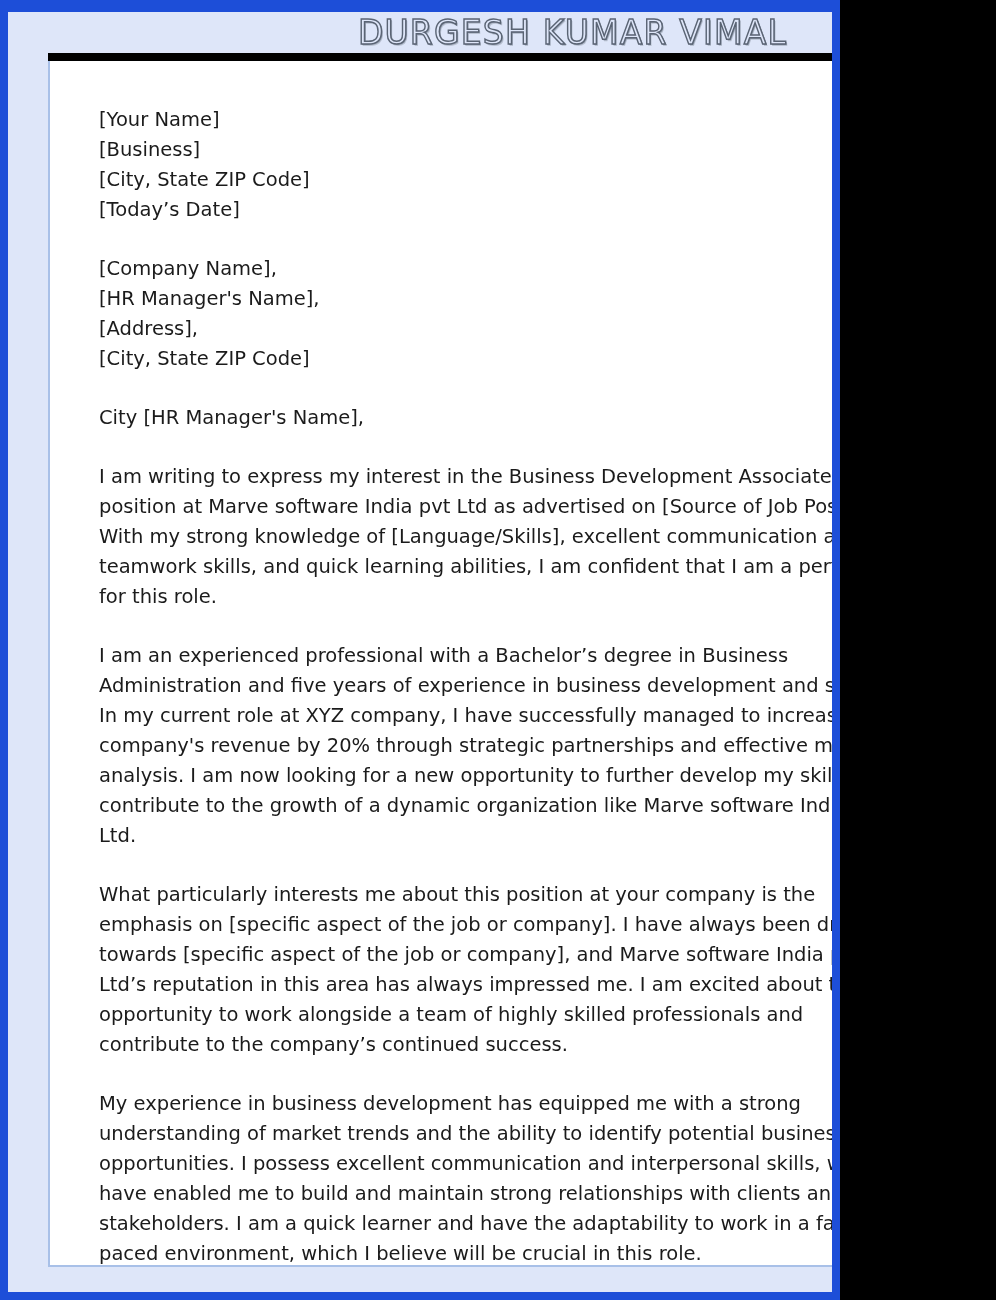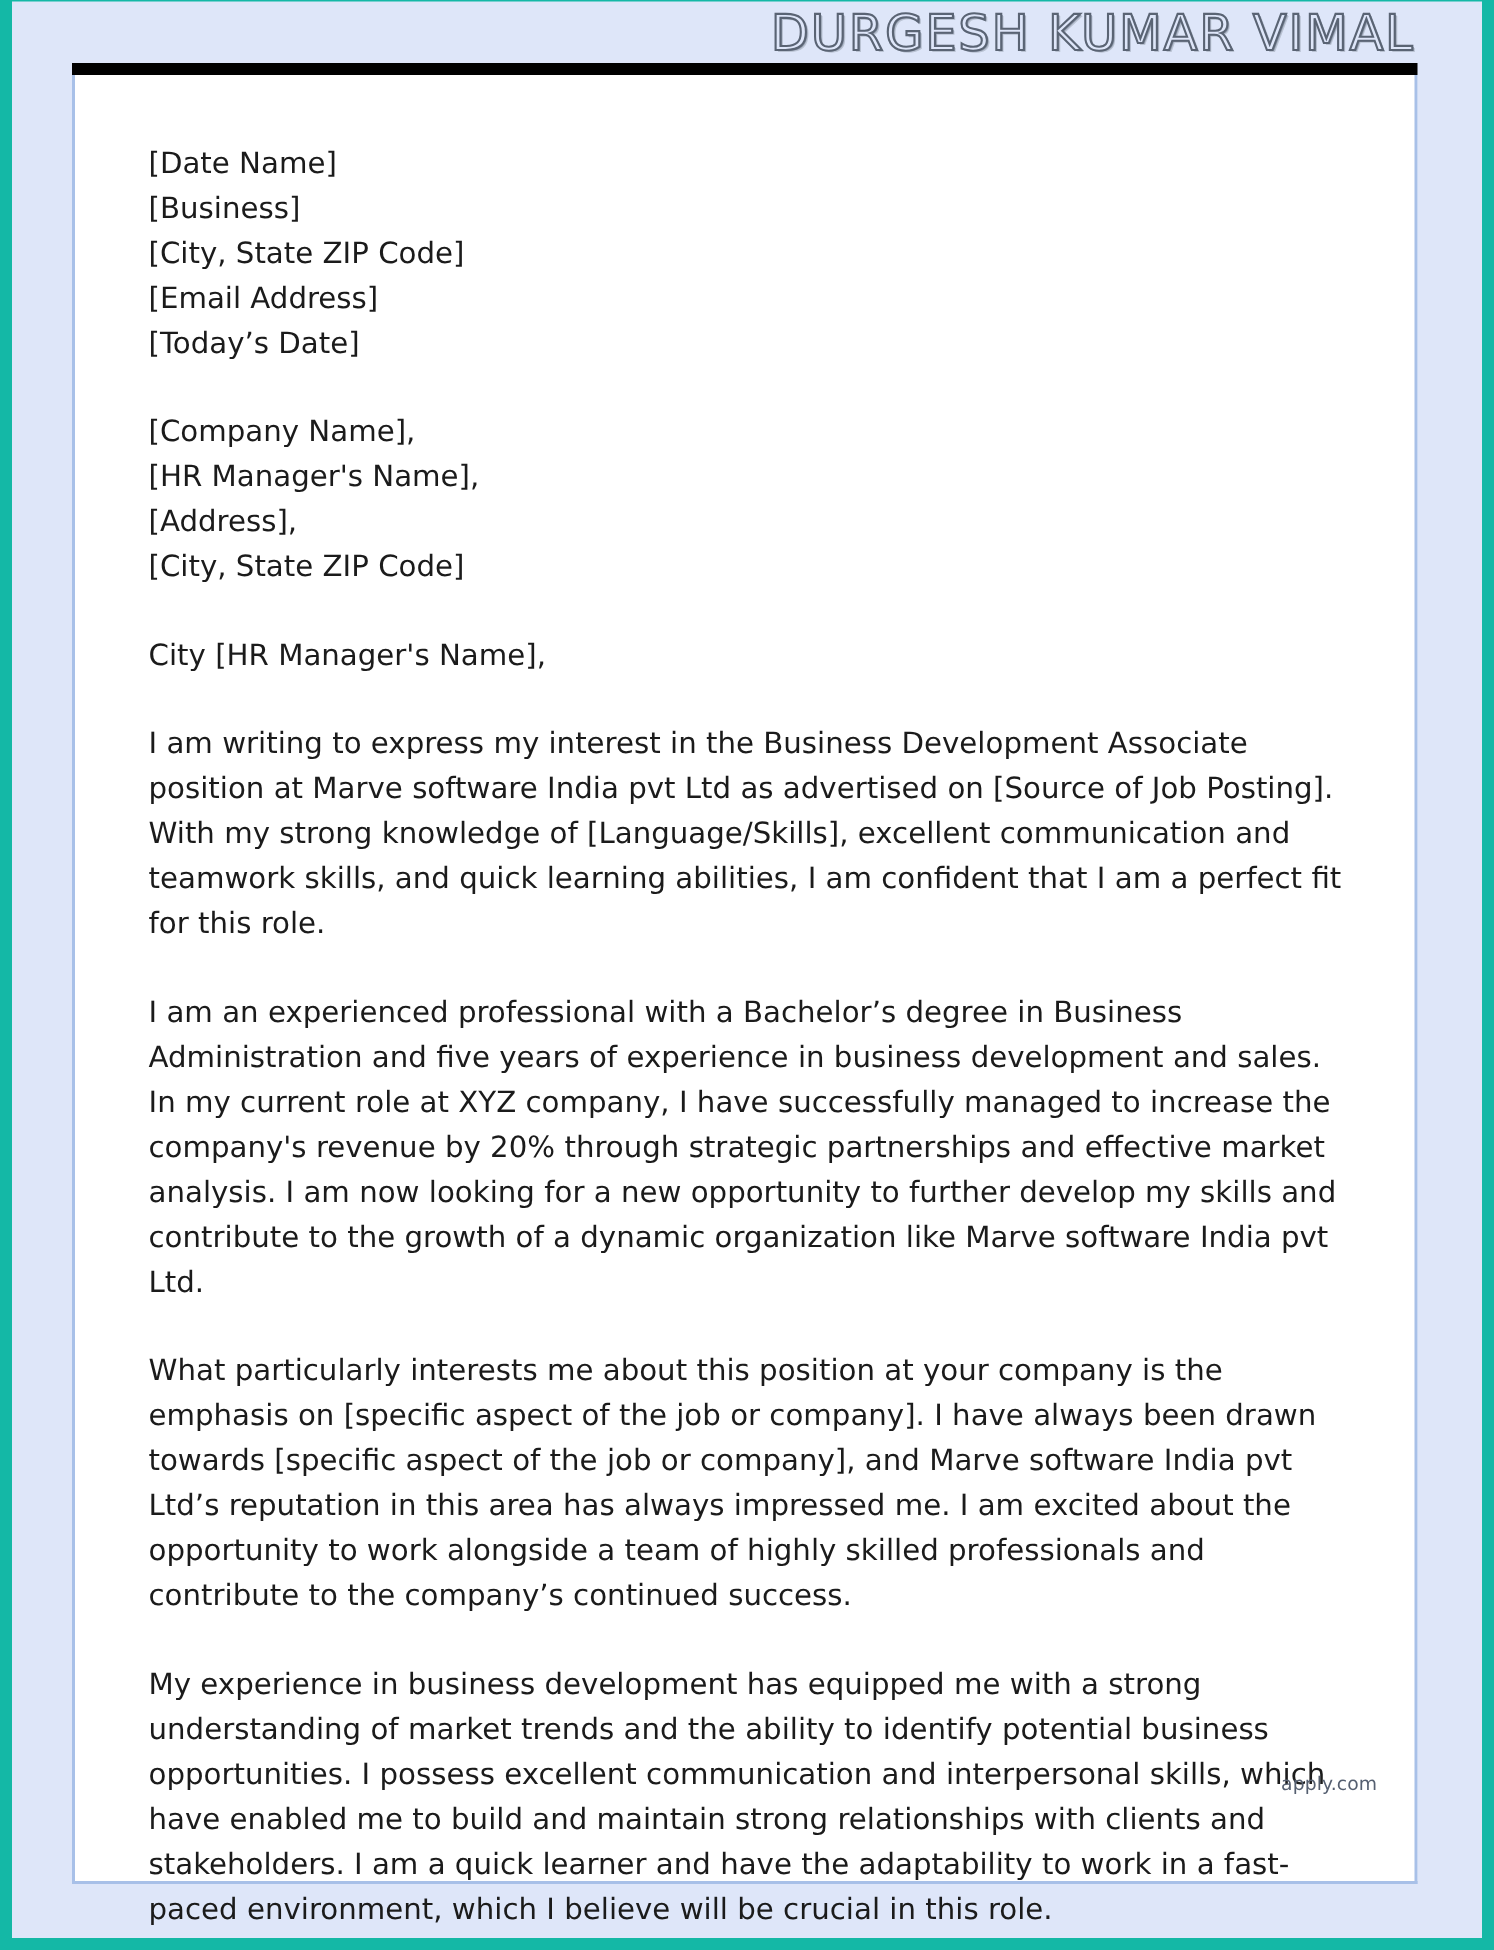--- a/index.html
+++ b/index.html
@@ -9,23 +9,23 @@
   }
   body {
     width: 996px; height: 1300px;
     font-family: "DejaVu Sans", "Liberation Sans", sans-serif;
     overflow: hidden;
   }
 
   
   .frame {
     position: relative;
-    width: 996px; height: 1300px;
-    background: #14b8a6;
-    padding: 1px 8px 8px 8px;
+    width: 840px; height: 1300px;
+    background: #1d4ed8;
+    padding: 12px 8px 8px 8px;
   }
 
   
   .backdrop {
     position: relative;
     width: 100%; height: 100%;
     background: #dee6f9;
     overflow: hidden;
   }
 
@@ -132,24 +132,23 @@
       <div class="header-name">DURGESH KUMAR VIMAL</div>
     </div>
 
     <div class="rule"></div>
 
     <div class="sheet"></div>
 
     <div class="letter">
 
       <div class="addr-block">
-        <span class="addr-line">[Date Name]</span>
+        <span class="addr-line">[Your Name]</span>
         <span class="addr-line">[Business]</span>
         <span class="addr-line">[City, State ZIP Code]</span>
-        <span class="addr-line">[Email Address]</span>
         <span class="addr-line">[Today’s Date]</span>
       </div>
 
       <div class="addr-block">
         <span class="addr-line">[Company Name],</span>
         <span class="addr-line">[HR Manager's Name],</span>
         <span class="addr-line">[Address],</span>
         <span class="addr-line">[City, State ZIP Code]</span>
       </div>
 

